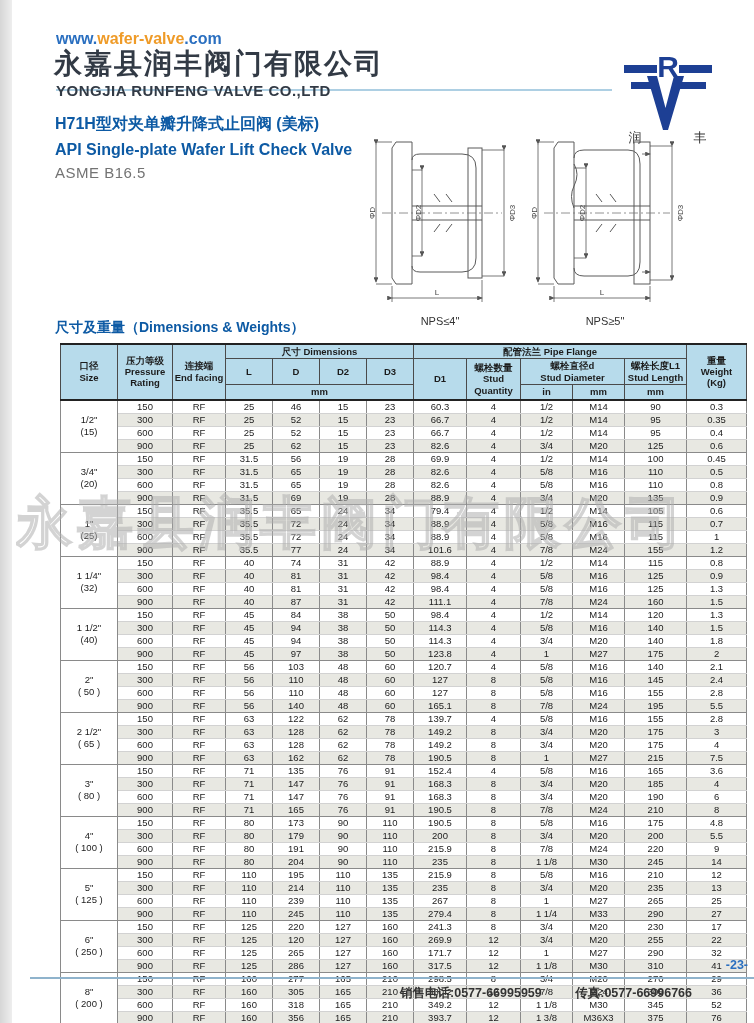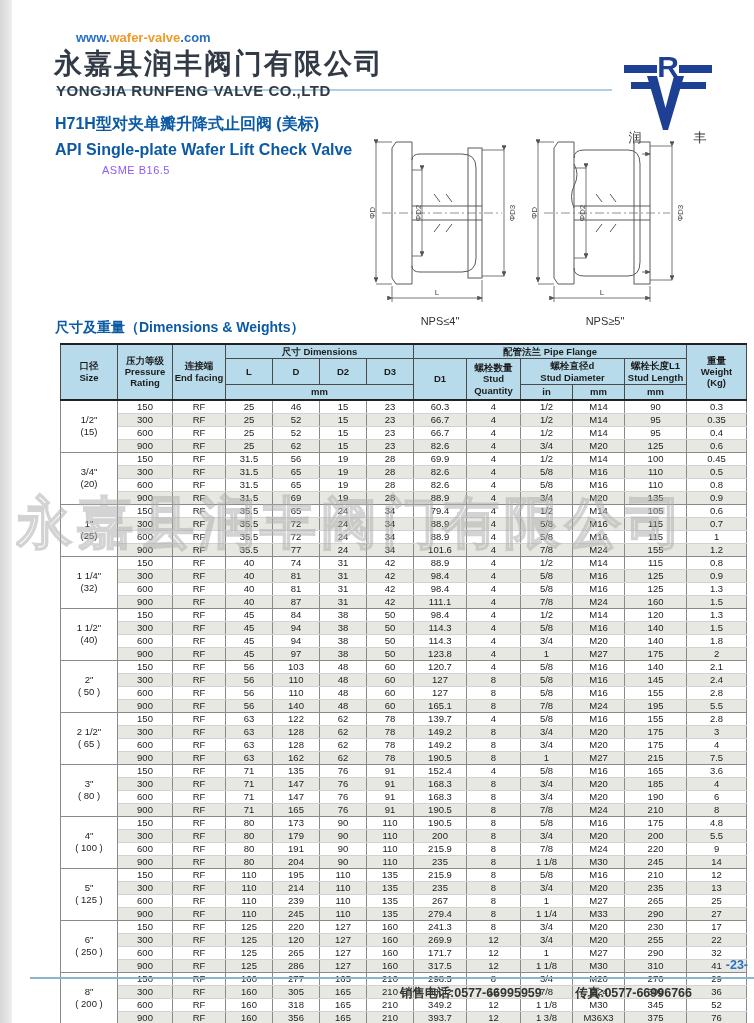--- a/index.html
+++ b/index.html
@@ -5,32 +5,32 @@
   :root{
     --navy:#323a45; --blue:#0d5aa4; --link-blue:#2a6fc0; --orange:#ef9b28;
     --thead-bg:#b7dbeb; --alt-row:#e8e8e2; --line-dark:#222; --line-mid:#8a8a8a; --line-light:#d2d2d2;
   }
   html,body{margin:0;padding:0}
   body{width:754px;height:1023px;position:relative;background:#fff;overflow:hidden;
        font-family:"Liberation Sans", sans-serif;}
   .page-edge{position:absolute;left:0;top:0;width:12px;height:1023px;
              background:linear-gradient(90deg,#d6d6d6,#eeeeee);}
   
-  .url{position:absolute;left:56px;top:30px;font-size:13px;font-weight:bold;margin-left:20px;}
+  .url{position:absolute;left:56px;top:30px;font-size:16px;font-weight:bold;}
   .url .b{color:var(--link-blue)} .url .o{color:var(--orange)}
   .company-cn{position:absolute;left:54px;top:45px;font-size:28px;font-weight:bold;
               color:var(--navy);letter-spacing:2px;white-space:nowrap;}
   .head-rule{position:absolute;left:56px;top:89px;width:556px;height:2px;background:#adcfe3;}
   .company-en{position:absolute;left:56px;top:82px;font-size:15px;font-weight:bold;
               color:var(--navy);letter-spacing:.5px;}
   .logo{position:absolute;left:618px;top:40px;width:100px;height:112px;}
   
   .title-cn{position:absolute;left:55px;top:106px;font-size:16px;font-weight:bold;color:var(--blue);margin-top:8px;}
   .title-en{position:absolute;left:55px;top:141px;font-size:16px;font-weight:bold;color:var(--blue);}
-  .asme{position:absolute;left:55px;top:164px;font-size:11px;color:#8b5cf6;letter-spacing:.5px;margin-left:47px;}
+  .asme{position:absolute;left:55px;top:164px;font-size:15px;color:#737373;letter-spacing:.5px;}
   
   .drawing{position:absolute;top:134px;text-align:center;}
   .drawing.dleft{left:364px}
   .drawing.dright{left:524px}
   .caption{font-size:11px;color:#333;margin-top:1px;}
   .dimtext{font-size:8px;fill:#444;}
   
   .section-title{position:absolute;left:55px;top:319px;font-size:14px;font-weight:bold;color:var(--blue);}
   table.spec{position:absolute;left:60px;top:343px;width:686px;border-collapse:collapse;
              table-layout:fixed;font-size:9.5px;color:#1c1c1c;}

